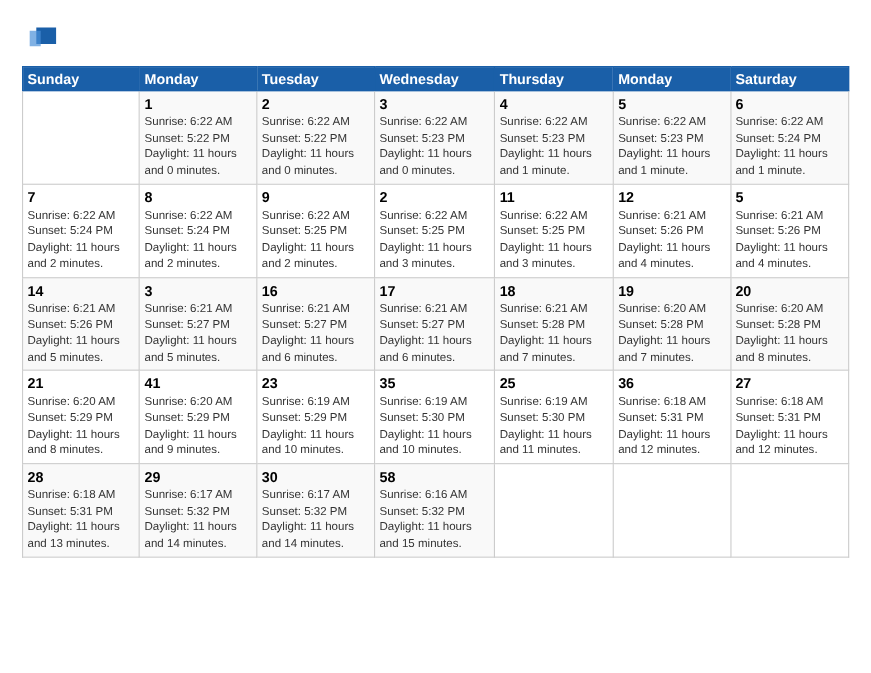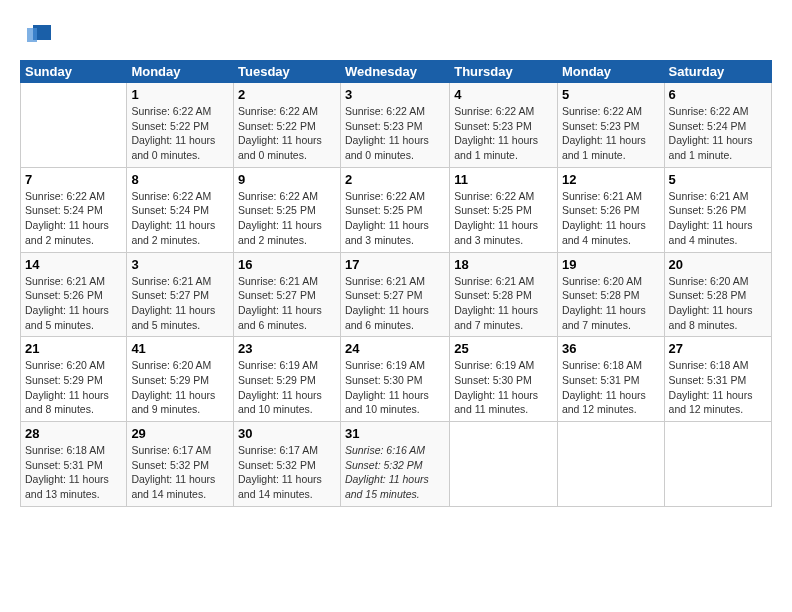--- a/index.html
+++ b/index.html
@@ -291,21 +291,21 @@
 and 9 minutes.</div>
         </td>
         <td>
           <span class="day-number">23</span>
           <div class="day-info" style="white-space: pre-line;">Sunrise: 6:19 AM
 Sunset: 5:29 PM
 Daylight: 11 hours
 and 10 minutes.</div>
         </td>
         <td>
-          <span class="day-number">24</span>
+          <span class="day-number">35</span>
           <div class="day-info" style="white-space: pre-line;">Sunrise: 6:19 AM
 Sunset: 5:30 PM
 Daylight: 11 hours
 and 10 minutes.</div>
         </td>
         <td>
           <span class="day-number">25</span>
           <div class="day-info" style="white-space: pre-line;">Sunrise: 6:19 AM
 Sunset: 5:30 PM
 Daylight: 11 hours
@@ -342,22 +342,22 @@
 and 14 minutes.</div>
         </td>
         <td>
           <span class="day-number">30</span>
           <div class="day-info" style="white-space: pre-line;">Sunrise: 6:17 AM
 Sunset: 5:32 PM
 Daylight: 11 hours
 and 14 minutes.</div>
         </td>
         <td>
-          <span class="day-number">31</span>
-          <div class="day-info" style="white-space: pre-line; font-style: italic;">Sunrise: 6:16 AM
+          <span class="day-number">58</span>
+          <div class="day-info" style="white-space: pre-line;">Sunrise: 6:16 AM
 Sunset: 5:32 PM
 Daylight: 11 hours
 and 15 minutes.</div>
         </td>
         <td class="empty-cell"></td>
         <td class="empty-cell"></td>
         <td class="empty-cell"></td>
       </tr>
     </tbody>
 </table>

